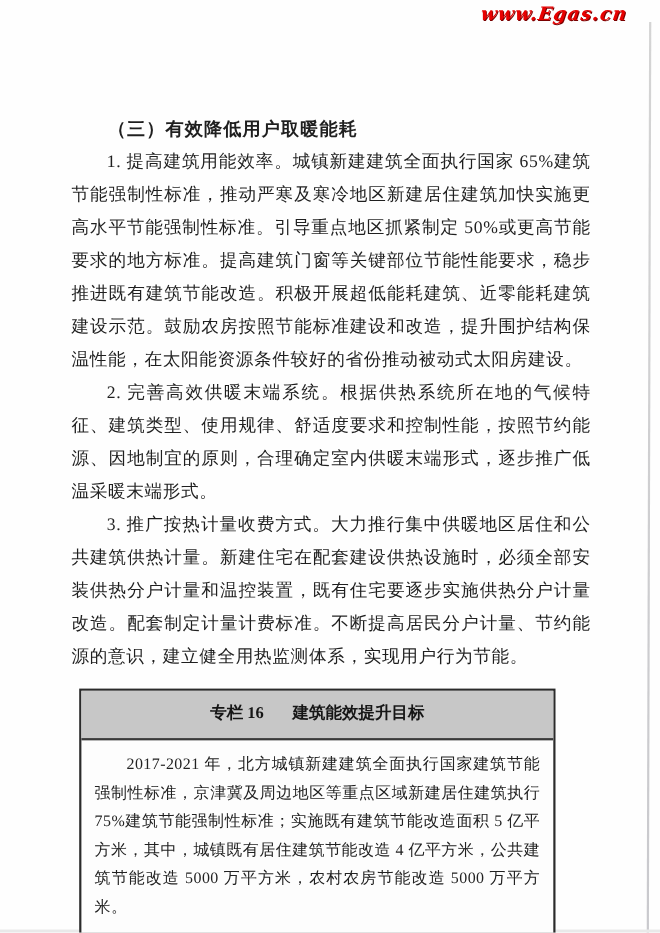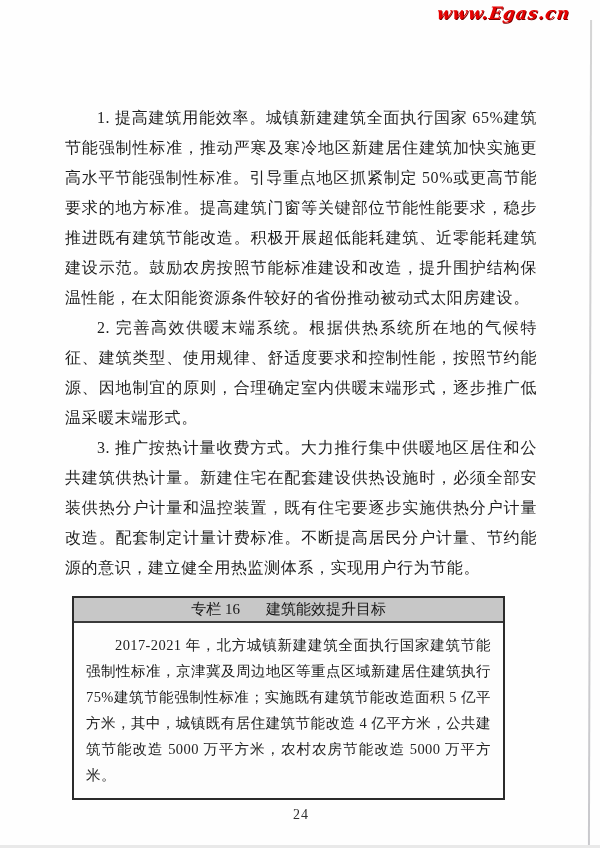--- a/index.html
+++ b/index.html
@@ -76,24 +76,24 @@
     margin-left: 7px;
     width: 433px;
     border: 2px solid #2b2b2b;
     background: #fdfdfd;
     box-sizing: border-box;
   }
   .box-header {
     background: #c7c7c7;
     border-bottom: 2px solid #3a3a3a;
     text-align: center;
-    font-weight: normal;
+    font-weight: bold;
     font-size: 15px;
     line-height: 21px;
-    padding: 1px 0;
+    padding: 11px 0;
     color: #161616;
   }
   .box-header .box-label {
     margin-right: 26px;
   }
   .box-body {
     padding: 9px 12px 10px 12px;
   }
   .box-body p {
     margin: 0;
@@ -118,20 +118,21 @@
 
 <div class="page">
 
   <div class="watermark">www.Egas.cn</div>
 
   <div class="edge-line"></div>
   <div class="edge-bottom"></div>
 
   <div class="content">
 
+    <h3 class="heading">（三）有效降低用户取暖能耗</h3>
 
     <p class="para">1. 提高建筑用能效率。城镇新建建筑全面执行国家 65%建筑节能强制性标准，推动严寒及寒冷地区新建居住建筑加快实施更高水平节能强制性标准。引导重点地区抓紧制定 50%或更高节能要求的地方标准。提高建筑门窗等关键部位节能性能要求，稳步推进既有建筑节能改造。积极开展超低能耗建筑、近零能耗建筑建设示范。鼓励农房按照节能标准建设和改造，提升围护结构保温性能，在太阳能资源条件较好的省份推动被动式太阳房建设。</p>
 
     <p class="para">2. 完善高效供暖末端系统。根据供热系统所在地的气候特征、建筑类型、使用规律、舒适度要求和控制性能，按照节约能源、因地制宜的原则，合理确定室内供暖末端形式，逐步推广低温采暖末端形式。</p>
 
     <p class="para">3. 推广按热计量收费方式。大力推行集中供暖地区居住和公共建筑供热计量。新建住宅在配套建设供热设施时，必须全部安装供热分户计量和温控装置，既有住宅要逐步实施供热分户计量改造。配套制定计量计费标准。不断提高居民分户计量、节约能源的意识，建立健全用热监测体系，实现用户行为节能。</p>
 
     <div class="callout-box">
       <div class="box-header">
         <span class="box-label">专栏 16</span><span>建筑能效提升目标</span>

